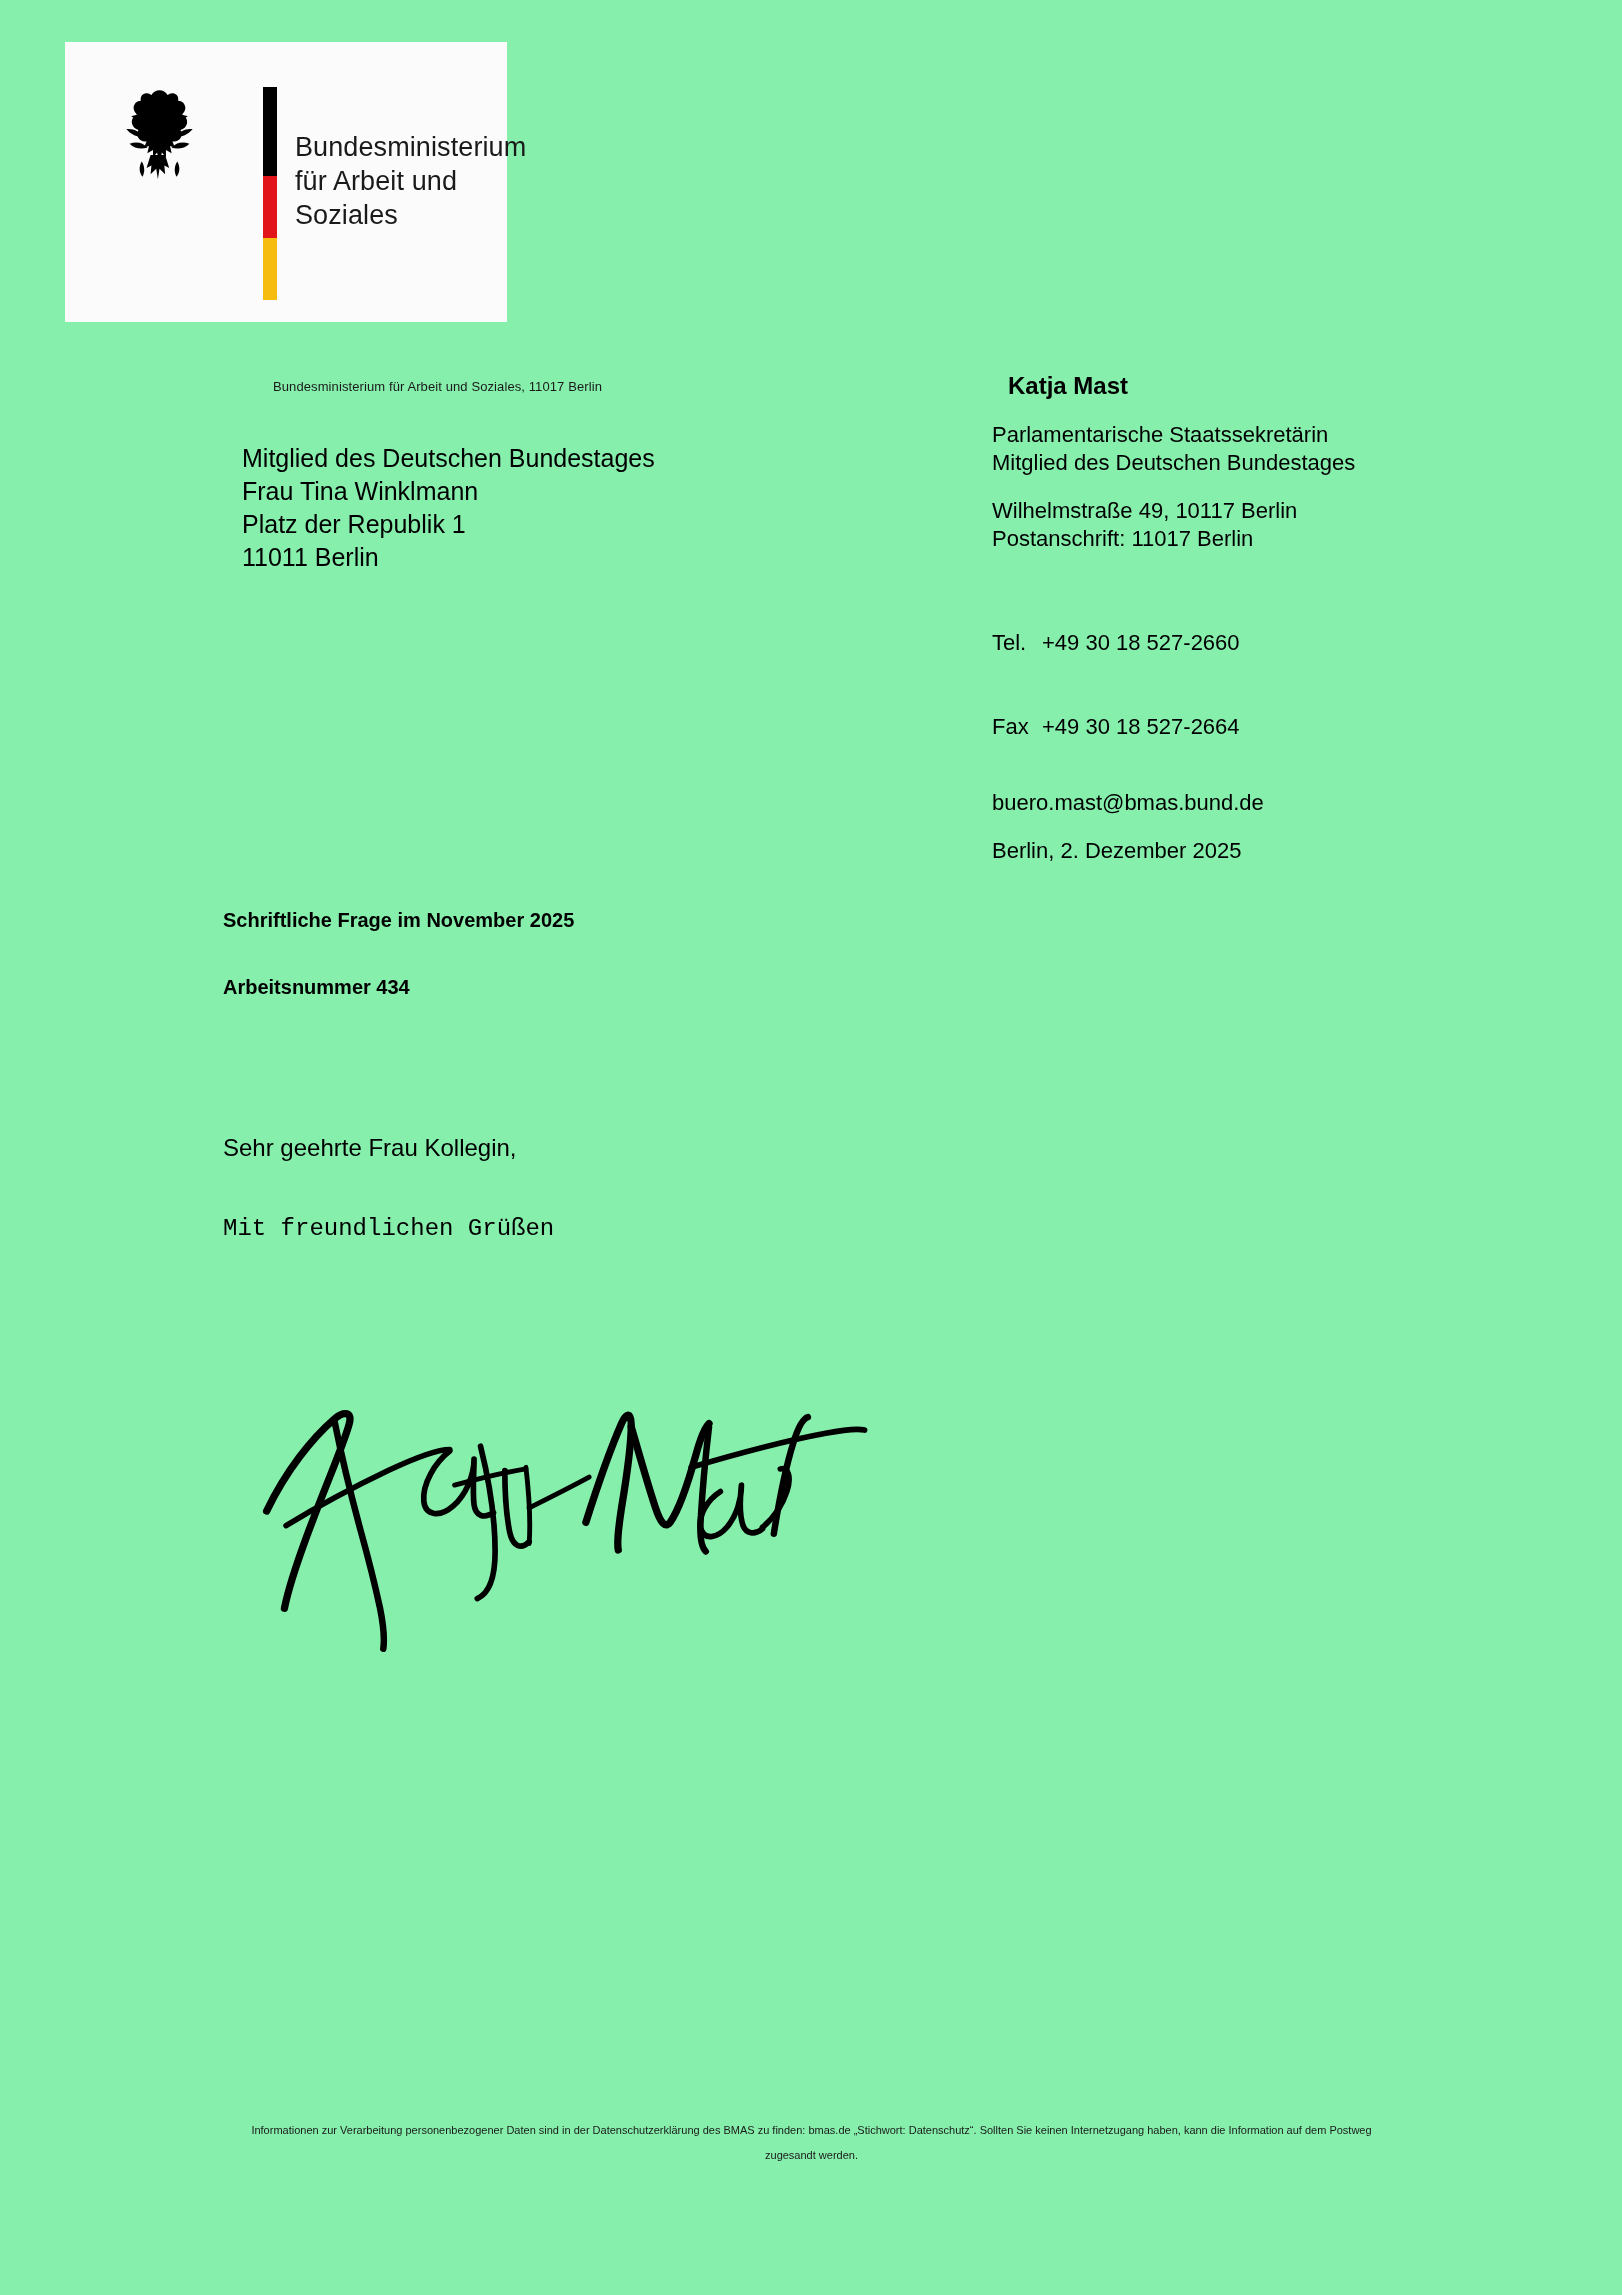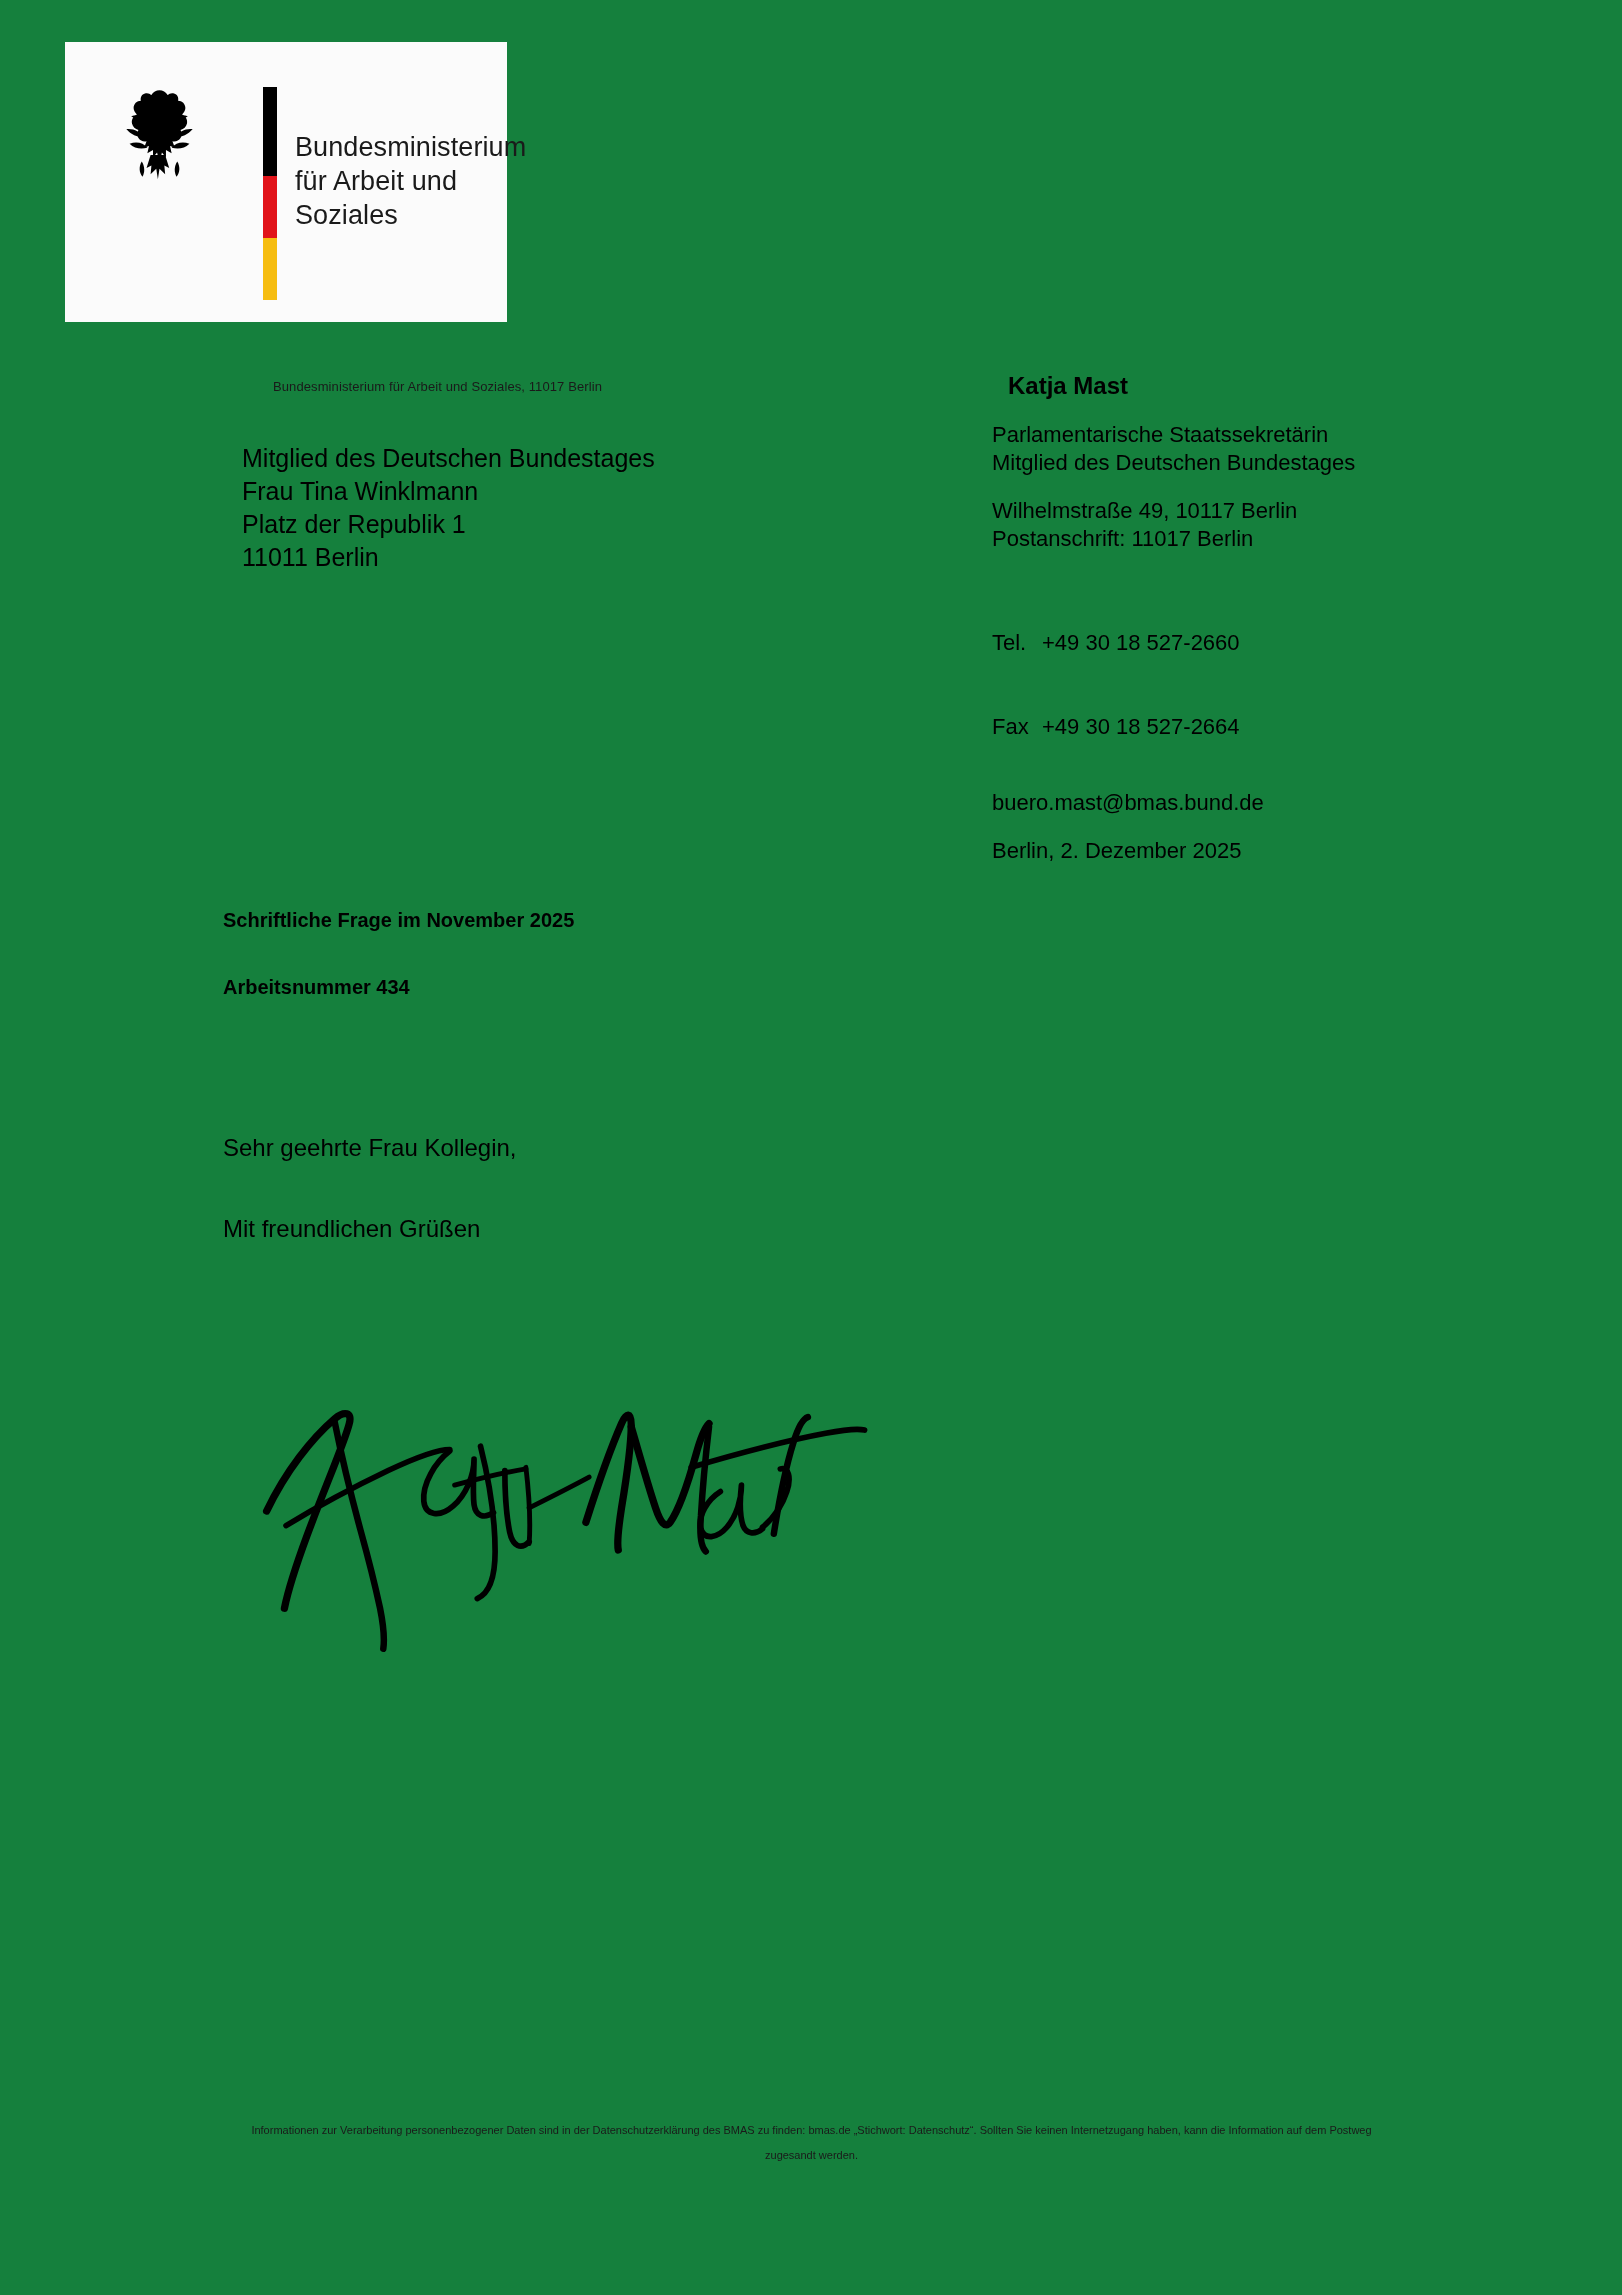--- a/index.html
+++ b/index.html
@@ -8,21 +8,21 @@
     background: #ffffff;
   }
   body {
     font-family: "Liberation Sans", sans-serif;
     color: #000000;
   }
   .page {
     position: relative;
     width: 1623px;
     height: 2295px;
-    background: #15803d;
+    background: #86efac;
     overflow: hidden;
   }
 
   
   .logo-block {
     position: absolute;
     left: 65px;
     top: 42px;
     width: 442px;
     height: 280px;
@@ -117,21 +117,21 @@
   .body-text {
     position: absolute;
     left: 223px;
     top: 1132px;
     font-size: 24px;
     line-height: 31px;
     color: #000000;
     width: 1136px;
   }
   .body-text p { margin: 0 0 50px 0; }
-  .body-text p:last-child { margin-bottom: 0; }
+  .body-text p:last-child { margin-bottom: 0; font-family: Liberation Mono, monospace; }
 
   
   .signature {
     position: absolute;
     left: 237px;
     top: 1349px;
     width: 641px;
     height: 316px;
   }
   .signature svg { display:block; width: 100%; height: 100%; }

